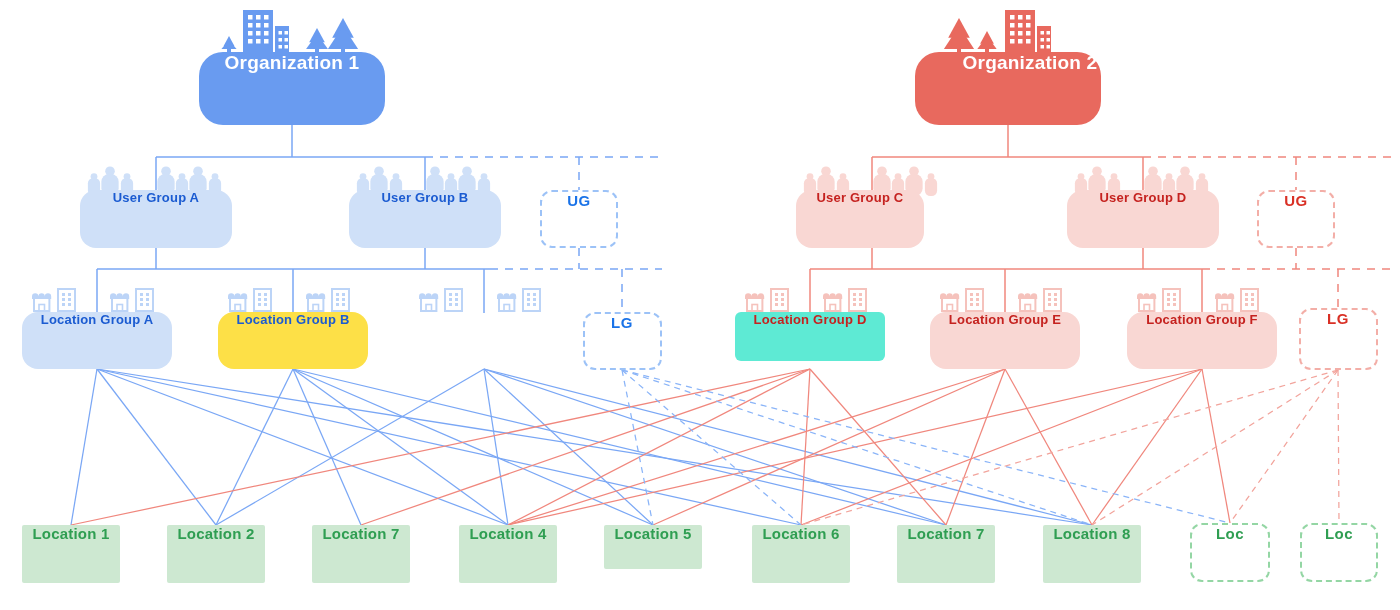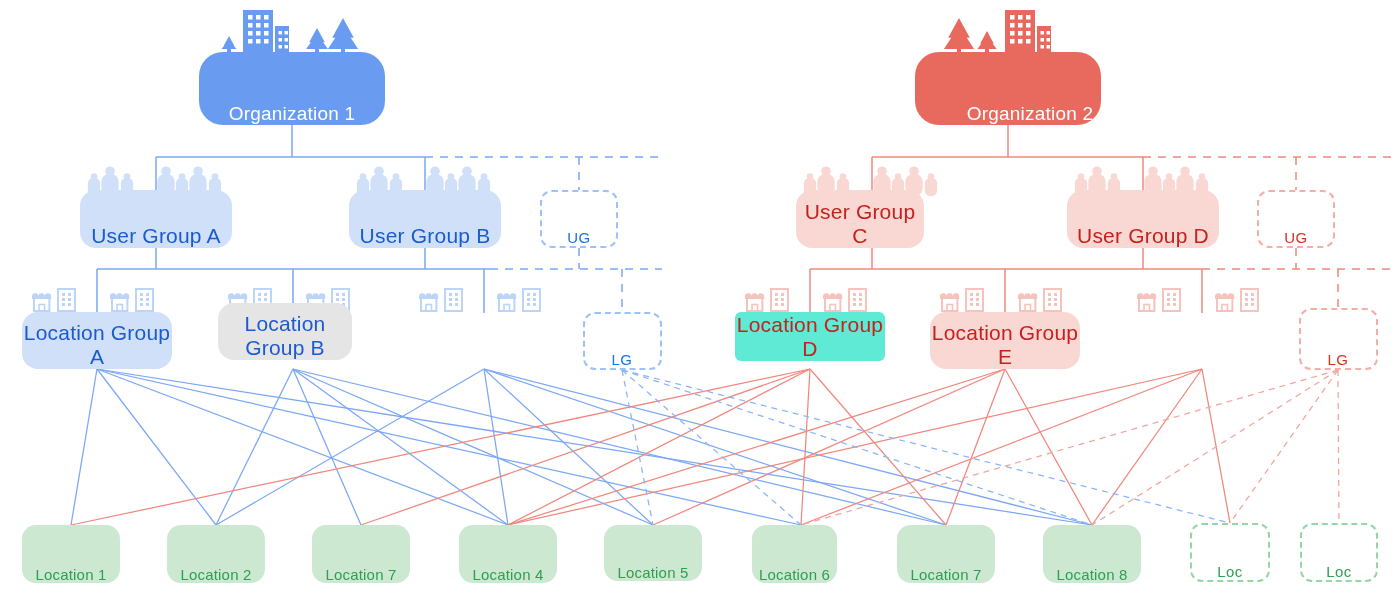--- a/index.html
+++ b/index.html
@@ -1,23 +1,23 @@
 <!DOCTYPE html>
 <html><head>
 <meta charset="utf-8">
 <style>
   html,body{margin:0;padding:0;background:#fff;}
   #stage{position:relative;width:1400px;height:610px;background:#fff;overflow:hidden;
          font-family:"Liberation Sans",sans-serif;}
   #edge-layer{position:absolute;left:0;top:0;}
-  .node{position:absolute;display:flex;align-items:flex-end;justify-content:center;
-        box-sizing:border-box;font-weight:400;text-align:center;letter-spacing:.2px;}
+  .node{position:absolute;display:flex;align-items:flex-start;justify-content:center;
+        box-sizing:border-box;font-weight:700;text-align:center;letter-spacing:.2px;}
   .org{color:#fff;font-size:19px;border-radius:24px;}
-  .grp{font-size:21px;border-radius:16px;}
-  .loc{font-size:15px;border-radius:14px;}
+  .grp{font-size:13px;border-radius:16px;}
+  .loc{font-size:15px;border-radius:2px;}
   .ph{font-size:15px;border-radius:12px;background:#fff;border:2px dashed;letter-spacing:.5px;}
   .icon{position:absolute;pointer-events:none;line-height:0;}
 </style>
 </head>
 <body>
 
 <div id="stage">
   <svg id="edge-layer" width="1400" height="610" viewBox="0 0 1400 610">
       <line x1="292" y1="125" x2="292" y2="157" stroke="#7aa7f5" stroke-width="1.5"></line>
       <line x1="156" y1="157" x2="425" y2="157" stroke="#7aa7f5" stroke-width="1.5"></line>
@@ -251,21 +251,21 @@
         <path d="M90,13 v12 h15.4 v-12" fill="none" stroke="#bcd4f7" stroke-width="2"></path>
         <rect x="95" y="18.5" width="5.5" height="6.5" fill="none" stroke="#bcd4f7" stroke-width="1.6"></rect>
         <rect x="114" y="3" width="17" height="22" fill="none" stroke="#bcd4f7" stroke-width="2"></rect>
         <rect x="118" y="7" width="3" height="3" fill="#bcd4f7"></rect>
         <rect x="124" y="7" width="3" height="3" fill="#bcd4f7"></rect>
         <rect x="118" y="12" width="3" height="3" fill="#bcd4f7"></rect>
         <rect x="124" y="12" width="3" height="3" fill="#bcd4f7"></rect>
         <rect x="118" y="17" width="3" height="3" fill="#bcd4f7"></rect>
         <rect x="124" y="17" width="3" height="3" fill="#bcd4f7"></rect>
       </svg></div>
-    <div class="node grp" style="left: 218px; top: 303px; width: 134px; height: 57px; background: #e5e5e5; color: rgb(27, 91, 209); z-index: 1;">
+    <div class="node grp" style="left: 218px; top: 312px; width: 150px; height: 57px; background: #fde047; color: rgb(27, 91, 209); z-index: 1;">
       <span>Location Group B</span>
     </div>
     <div class="icon" style="left: 218px; top: 286px; z-index: 0;"><svg width="150" height="28" viewBox="0 0 150 28">
         <path d="M10,13 v-2.5 a3.2,3.2 0 0 1 6.4,0 a3.2,3.2 0 0 1 6.4,0 a3.2,3.2 0 0 1 6.4,0 v2.5 z" fill="#bcd4f7"></path>
         <path d="M12,13 v12 h15.4 v-12" fill="none" stroke="#bcd4f7" stroke-width="2"></path>
         <rect x="17" y="18.5" width="5.5" height="6.5" fill="none" stroke="#bcd4f7" stroke-width="1.6"></rect>
         <rect x="36" y="3" width="17" height="22" fill="none" stroke="#bcd4f7" stroke-width="2"></rect>
         <rect x="40" y="7" width="3" height="3" fill="#bcd4f7"></rect>
         <rect x="46" y="7" width="3" height="3" fill="#bcd4f7"></rect>
         <rect x="40" y="12" width="3" height="3" fill="#bcd4f7"></rect>
@@ -348,20 +348,23 @@
         <path d="M90,13 v12 h15.4 v-12" fill="none" stroke="#f5c2bc" stroke-width="2"></path>
         <rect x="95" y="18.5" width="5.5" height="6.5" fill="none" stroke="#f5c2bc" stroke-width="1.6"></rect>
         <rect x="114" y="3" width="17" height="22" fill="none" stroke="#f5c2bc" stroke-width="2"></rect>
         <rect x="118" y="7" width="3" height="3" fill="#f5c2bc"></rect>
         <rect x="124" y="7" width="3" height="3" fill="#f5c2bc"></rect>
         <rect x="118" y="12" width="3" height="3" fill="#f5c2bc"></rect>
         <rect x="124" y="12" width="3" height="3" fill="#f5c2bc"></rect>
         <rect x="118" y="17" width="3" height="3" fill="#f5c2bc"></rect>
         <rect x="124" y="17" width="3" height="3" fill="#f5c2bc"></rect>
       </svg></div>
+    <div class="node grp" style="left: 1127px; top: 312px; width: 150px; height: 57px; background: rgb(249, 215, 211); color: rgb(197, 34, 31); z-index: 1;">
+      <span>Location Group F</span>
+    </div>
     <div class="icon" style="left: 1127px; top: 286px; z-index: 0;"><svg width="150" height="28" viewBox="0 0 150 28">
         <path d="M10,13 v-2.5 a3.2,3.2 0 0 1 6.4,0 a3.2,3.2 0 0 1 6.4,0 a3.2,3.2 0 0 1 6.4,0 v2.5 z" fill="#f5c2bc"></path>
         <path d="M12,13 v12 h15.4 v-12" fill="none" stroke="#f5c2bc" stroke-width="2"></path>
         <rect x="17" y="18.5" width="5.5" height="6.5" fill="none" stroke="#f5c2bc" stroke-width="1.6"></rect>
         <rect x="36" y="3" width="17" height="22" fill="none" stroke="#f5c2bc" stroke-width="2"></rect>
         <rect x="40" y="7" width="3" height="3" fill="#f5c2bc"></rect>
         <rect x="46" y="7" width="3" height="3" fill="#f5c2bc"></rect>
         <rect x="40" y="12" width="3" height="3" fill="#f5c2bc"></rect>
         <rect x="46" y="12" width="3" height="3" fill="#f5c2bc"></rect>
         <rect x="40" y="17" width="3" height="3" fill="#f5c2bc"></rect>
@@ -388,24 +391,24 @@
     </div>
     <div class="node loc" style="left: 167px; top: 525px; width: 98px; height: 58px; background: rgb(205, 232, 209); color: rgb(47, 158, 82); z-index: 1;">
       <span>Location 2</span>
     </div>
     <div class="node loc" style="left: 312px; top: 525px; width: 98px; height: 58px; background: rgb(205, 232, 209); color: rgb(47, 158, 82); z-index: 1;">
       <span>Location 7</span>
     </div>
     <div class="node loc" style="left: 459px; top: 525px; width: 98px; height: 58px; background: rgb(205, 232, 209); color: rgb(47, 158, 82); z-index: 1;">
       <span>Location 4</span>
     </div>
-    <div class="node loc" style="left: 604px; top: 525px; width: 98px; height: 56px; background: rgb(205, 232, 209); color: rgb(47, 158, 82); z-index: 1;">
+    <div class="node loc" style="left: 604px; top: 525px; width: 98px; height: 44px; background: rgb(205, 232, 209); color: rgb(47, 158, 82); z-index: 1;">
       <span>Location 5</span>
     </div>
-    <div class="node loc" style="left: 752px; top: 525px; width: 85px; height: 58px; background: rgb(205, 232, 209); color: rgb(47, 158, 82); z-index: 1;">
+    <div class="node loc" style="left: 752px; top: 525px; width: 98px; height: 58px; background: rgb(205, 232, 209); color: rgb(47, 158, 82); z-index: 1;">
       <span>Location 6</span>
     </div>
     <div class="node loc" style="left: 897px; top: 525px; width: 98px; height: 58px; background: rgb(205, 232, 209); color: rgb(47, 158, 82); z-index: 1;">
       <span>Location 7</span>
     </div>
     <div class="node loc" style="left: 1043px; top: 525px; width: 98px; height: 58px; background: rgb(205, 232, 209); color: rgb(47, 158, 82); z-index: 1;">
       <span>Location 8</span>
     </div>
     <div class="node ph" style="left: 1190px; top: 523px; width: 80px; height: 59px; border-color: rgb(148, 214, 164); color: rgb(47, 158, 82); z-index: 1;">
       <span>Loc</span>

